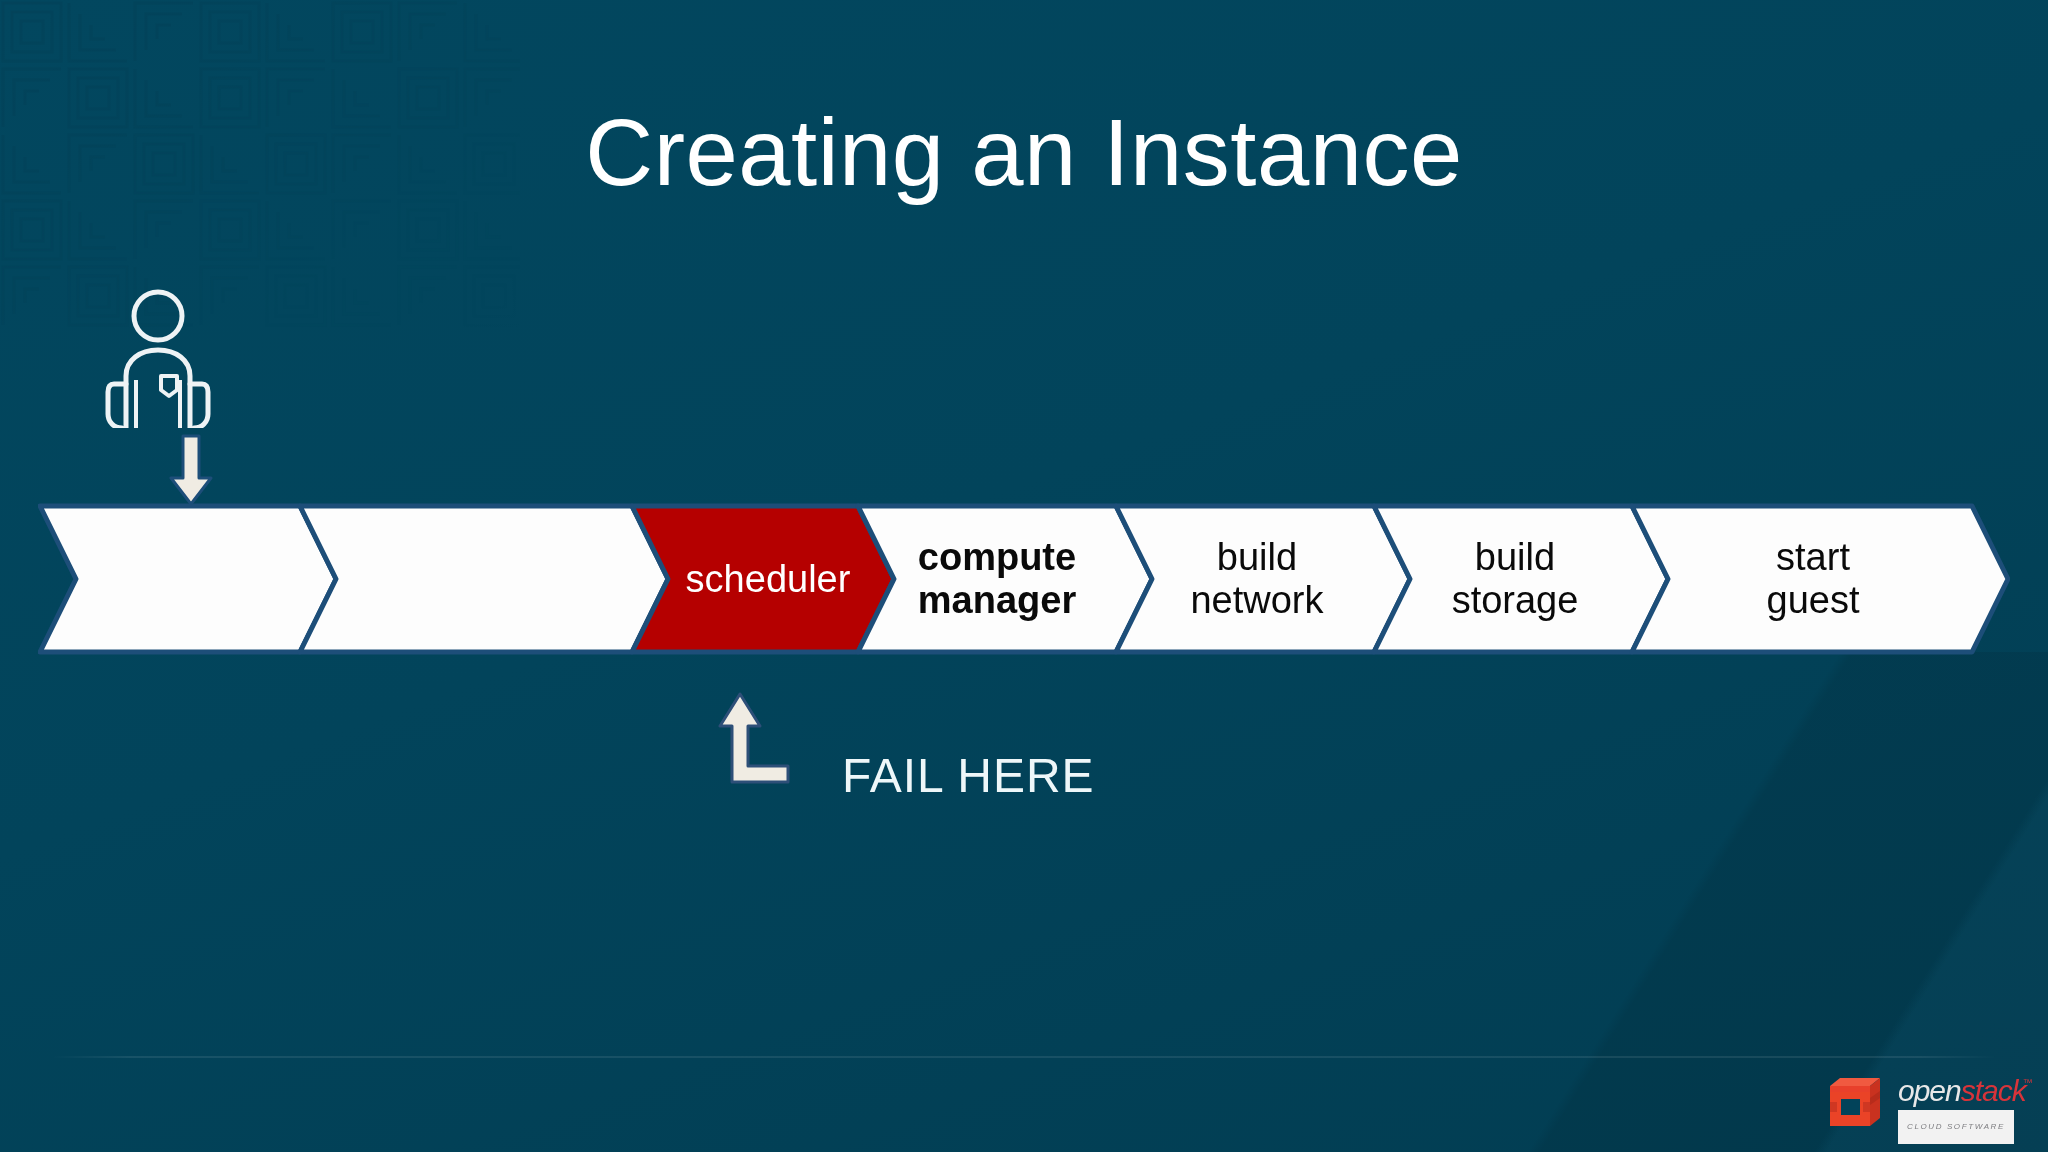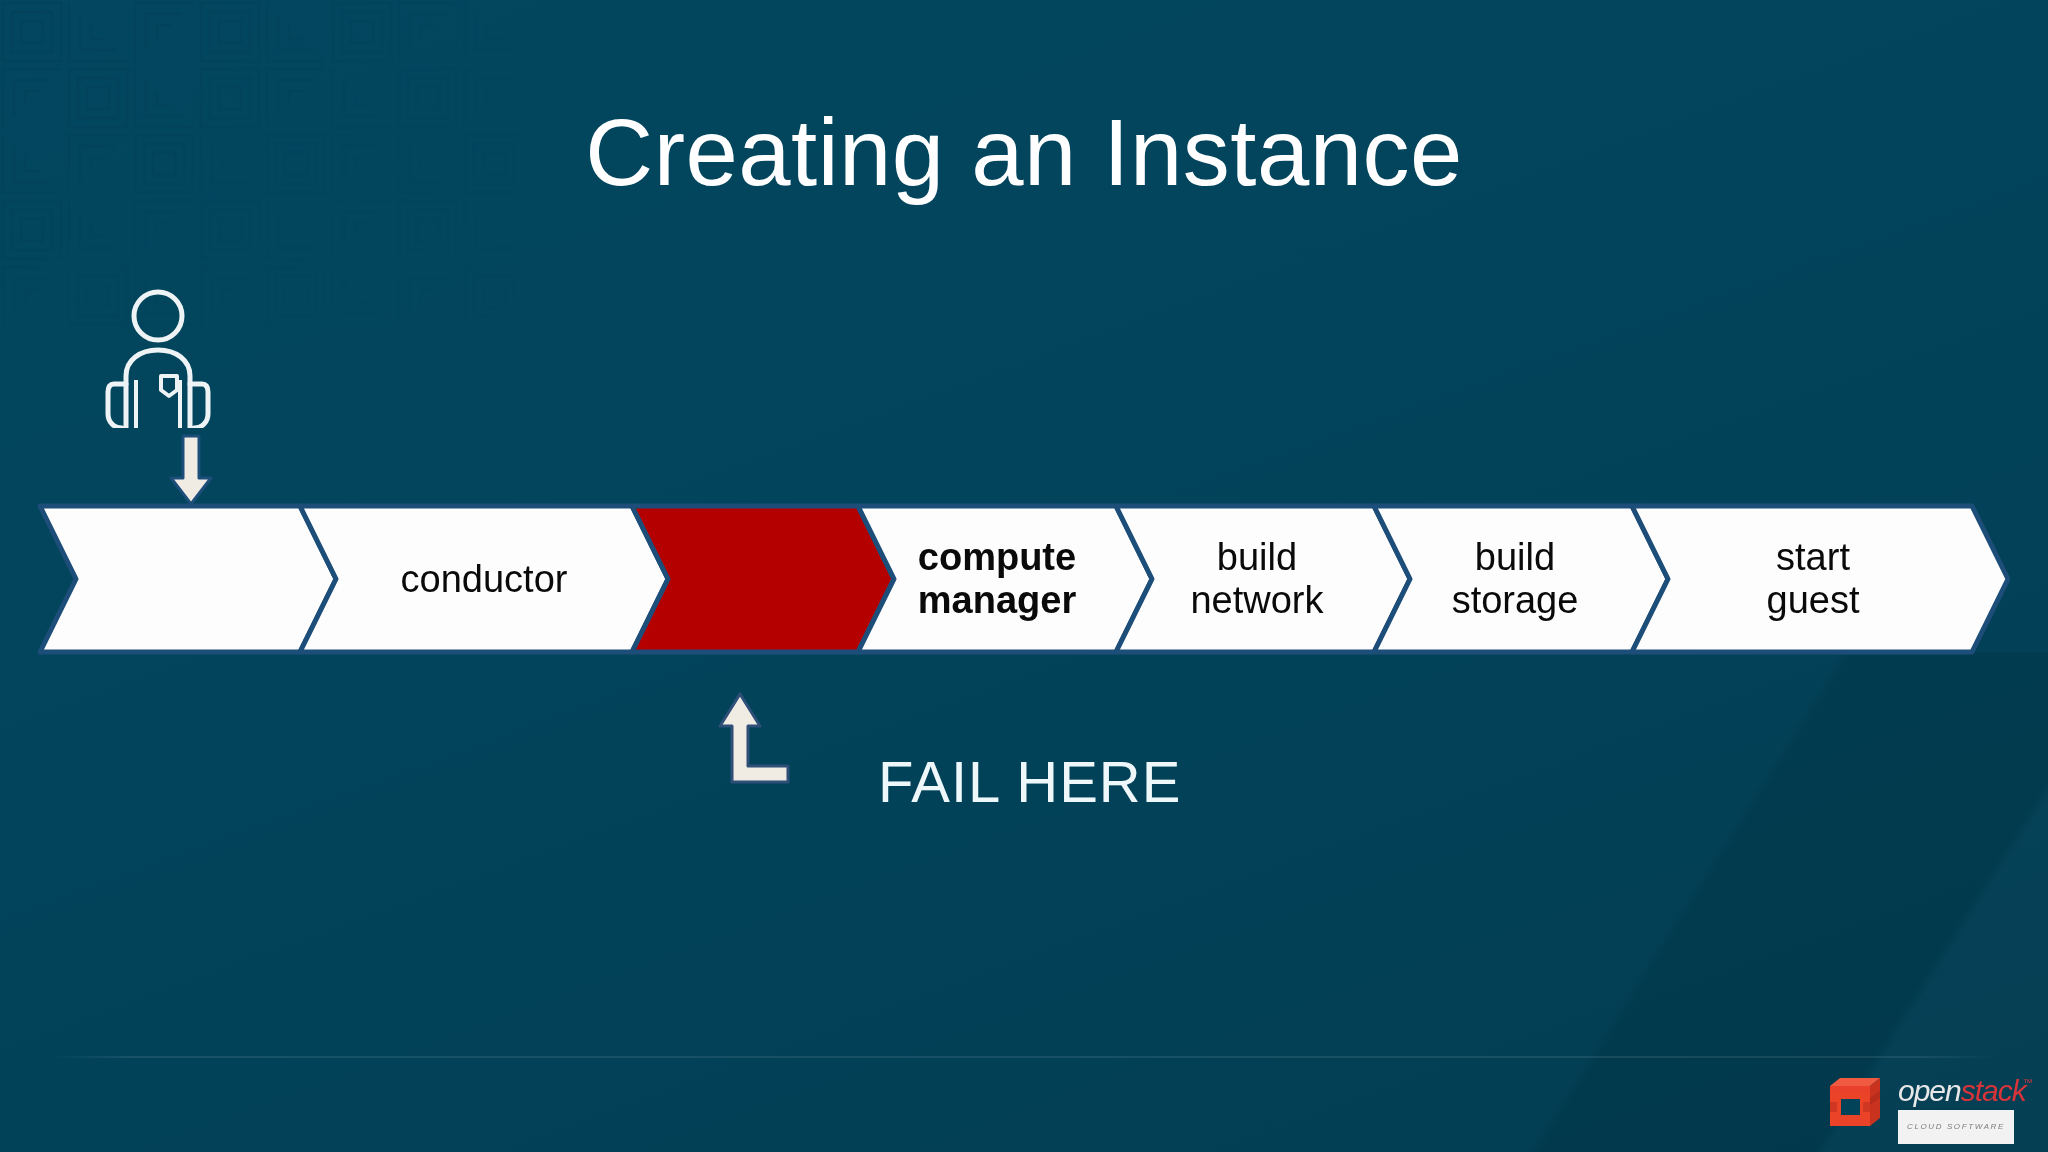--- a/index.html
+++ b/index.html
@@ -118,25 +118,24 @@
     width: 80px;
     height: 104px;
   }
   #fail-elbow svg { display: block; }
 
   #fail-text {
     position: absolute;
     left: 842px;
     top: 748px;
     color: #eef7f9;
-    font-size: 58px;
+    font-size: 48px;
     font-weight: 400;
     letter-spacing: 1px;
     white-space: nowrap;
-    margin-left: 36px;
   }
 
   
   #footer-rule {
     position: absolute;
     left: 52px;
     top: 1056px;
     width: 1944px;
     height: 2px;
     background: linear-gradient(to right,
@@ -317,21 +316,21 @@
 
       <path d="M820 3 L1078 3 L1114 76 L1078 149 L820 149 L856 76 Z" fill="#fdfdfd" stroke="#1d4e79" stroke-width="5" stroke-linejoin="round"></path>
 
       <path d="M1078 3 L1336 3 L1372 76 L1336 149 L1078 149 L1114 76 Z" fill="#fdfdfd" stroke="#1d4e79" stroke-width="5" stroke-linejoin="round"></path>
 
       <path d="M1336 3 L1594 3 L1630 76 L1594 149 L1336 149 L1372 76 Z" fill="#fdfdfd" stroke="#1d4e79" stroke-width="5" stroke-linejoin="round"></path>
 
       <path d="M1594 3 L1934 3 L1970 76 L1934 149 L1594 149 L1630 76 Z" fill="#fdfdfd" stroke="#1d4e79" stroke-width="5" stroke-linejoin="round"></path>
     </svg>
 
-    <div class="step-label" style="left:300px; top:55px;  width:292px;">conductor</div>
+    <div class="step-label fail" style="left:618px; top:55px;  width:224px;">scheduler</div>
     <div class="step-label" style="left:848px; top:33px;  width:222px;font-weight:bold;">compute
 manager</div>
     <div class="step-label" style="left:1108px;top:33px;  width:222px;">build
 network</div>
     <div class="step-label" style="left:1366px;top:33px;  width:222px;">build
 storage</div>
     <div class="step-label" style="left:1630px;top:33px;  width:290px;">start
 guest</div>
   </div>
 

